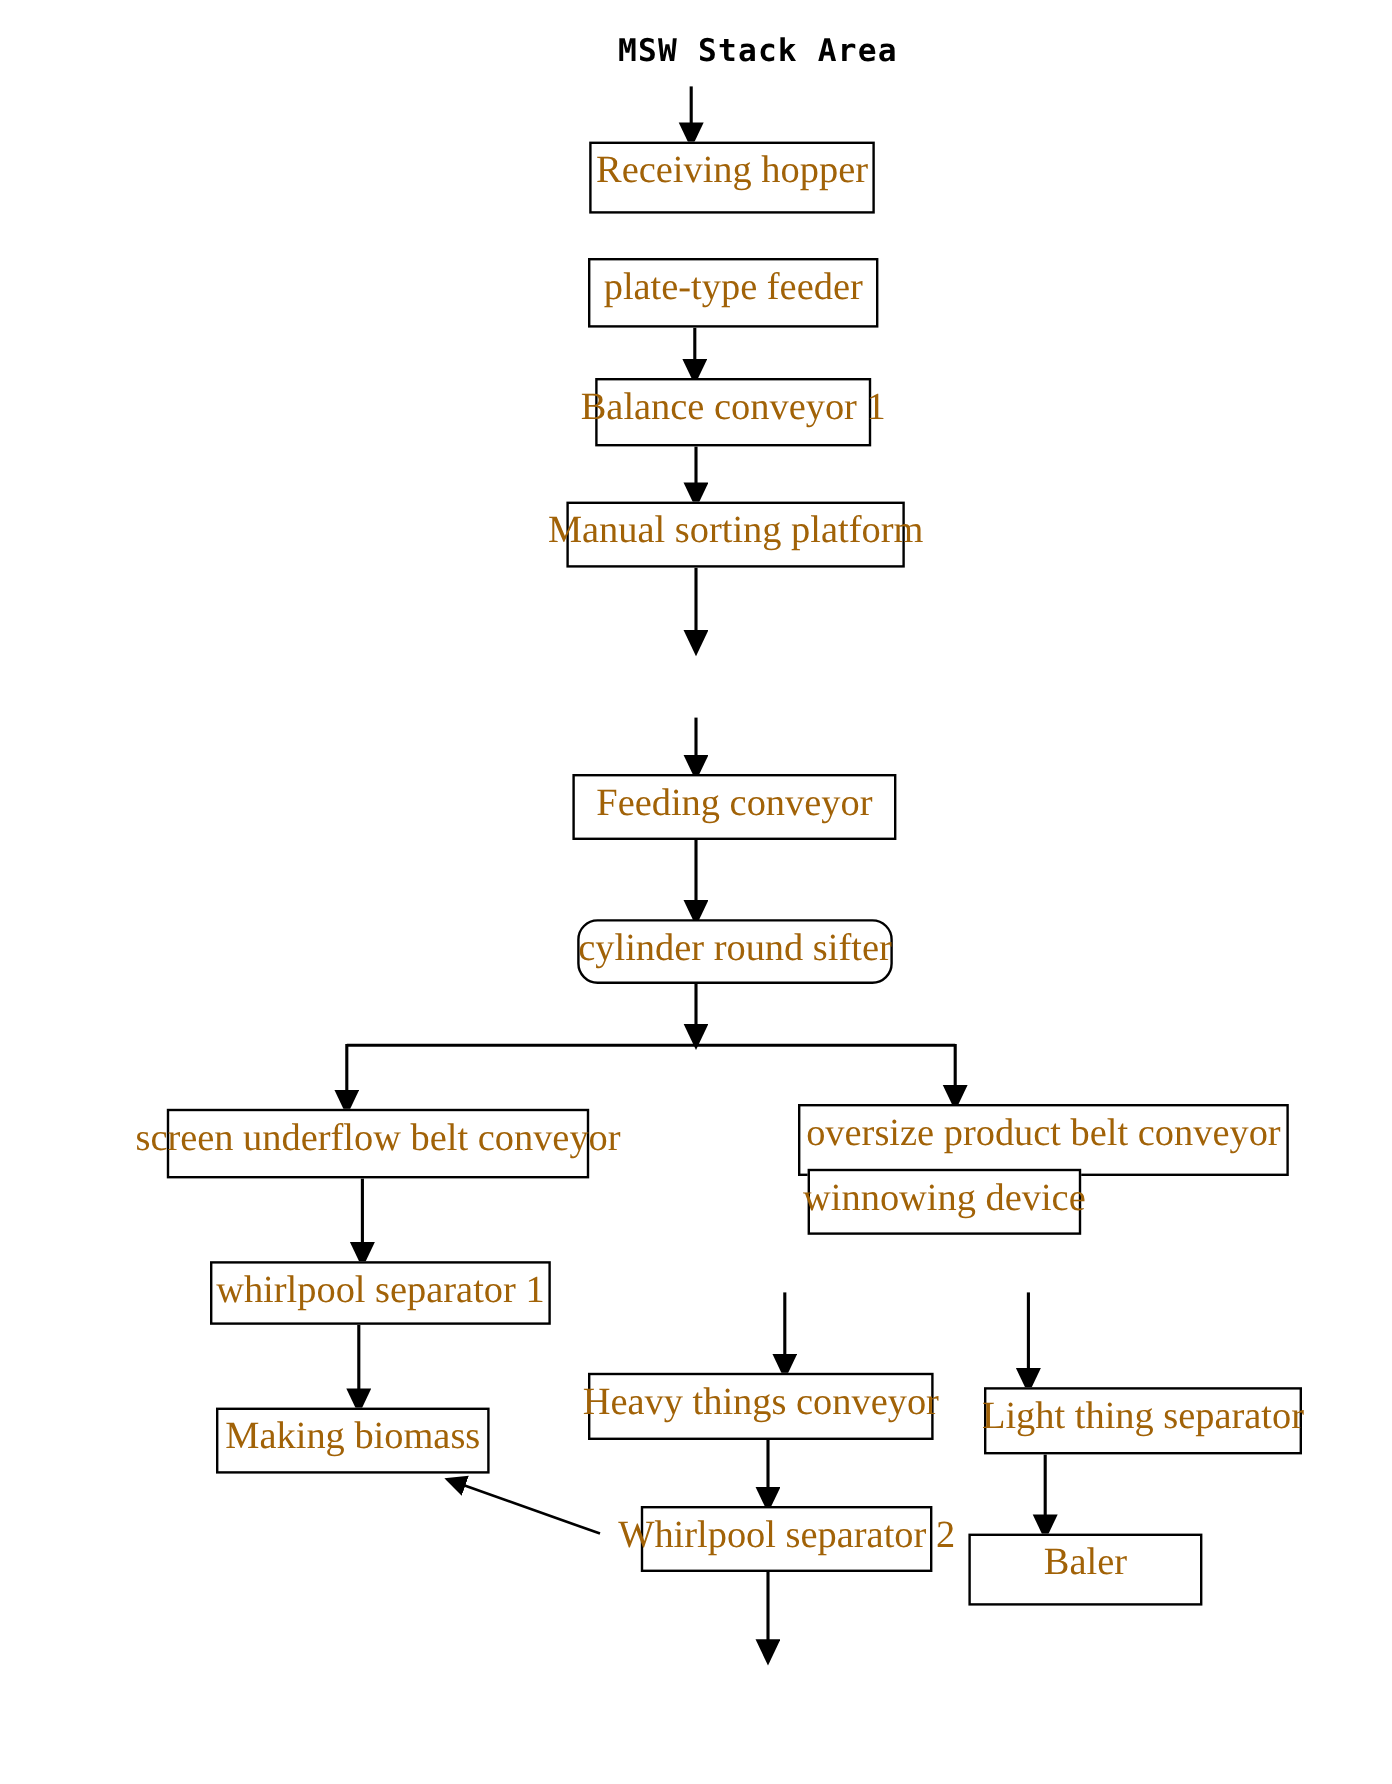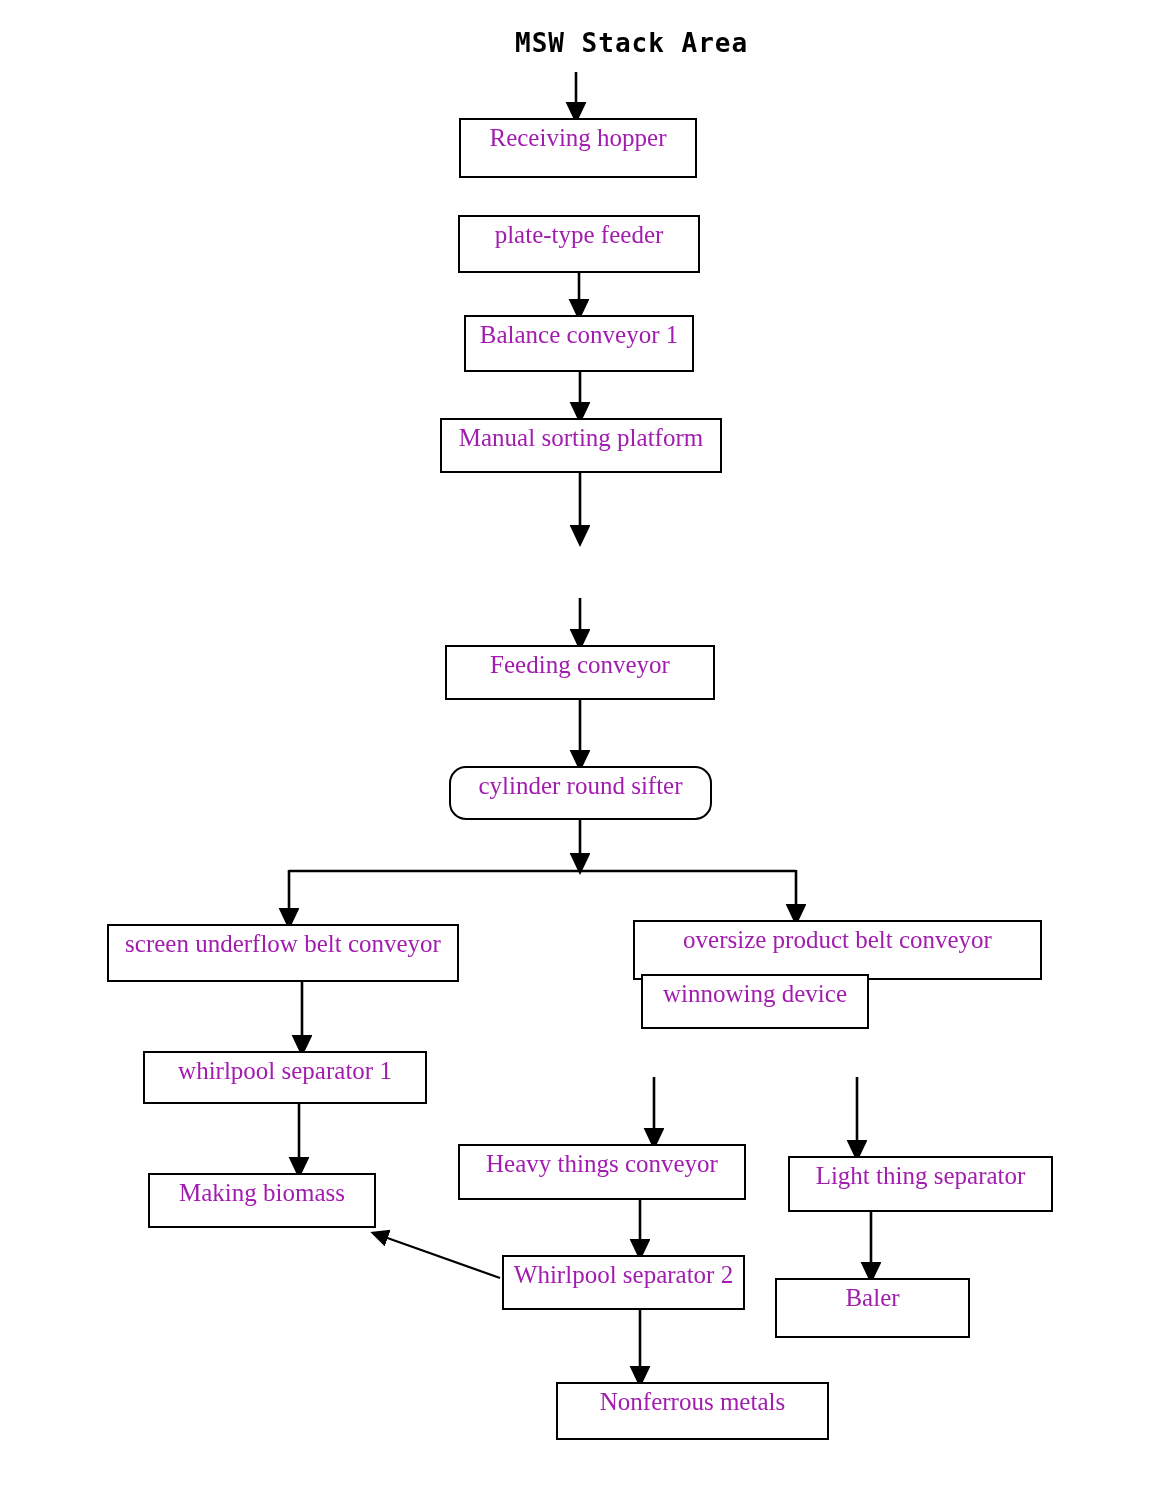--- a/index.html
+++ b/index.html
@@ -24,27 +24,28 @@
     pointer-events: none;
   }
   .node {
     position: absolute;
     box-sizing: border-box;
     border: 2px solid #000000;
     background: #ffffff;
     display: flex;
     align-items: flex-start;
     justify-content: center;
-    color: #a21caf;
+    color: #a16207;
     font-family: "Liberation Serif", "DejaVu Serif", serif;
-    font-size: 25px;
+    font-size: 32px;
     line-height: 1.05;
     padding-top: 5px;
     white-space: nowrap;
     z-index: 2;
+    margin-left: 32px;
   }
   .title-label {
     position: absolute;
     color: #000000;
     font-family: "DejaVu Sans Mono", "Liberation Mono", monospace;
     font-weight: bold;
     font-size: 26px;
     letter-spacing: 1px;
     white-space: nowrap;
     z-index: 2;
@@ -128,15 +129,14 @@
   <div class="node" style="left:148px; top:1173px; width:228px; height:55px;">Making biomass</div>
 
   <div class="node" style="left:458px; top:1144px; width:288px; height:56px;">Heavy things conveyor</div>
 
   <div class="node" style="left:788px; top:1156px; width:265px; height:56px;">Light thing separator</div>
 
   <div class="node" style="left:502px; top:1255px; width:243px; height:55px;">Whirlpool separator 2</div>
 
   <div class="node" style="left:775px; top:1278px; width:195px; height:60px;">Baler</div>
 
-  <div class="node" style="left:556px; top:1382px; width:273px; height:58px;">Nonferrous metals</div>
 
 </div>
 
 </body></html>

